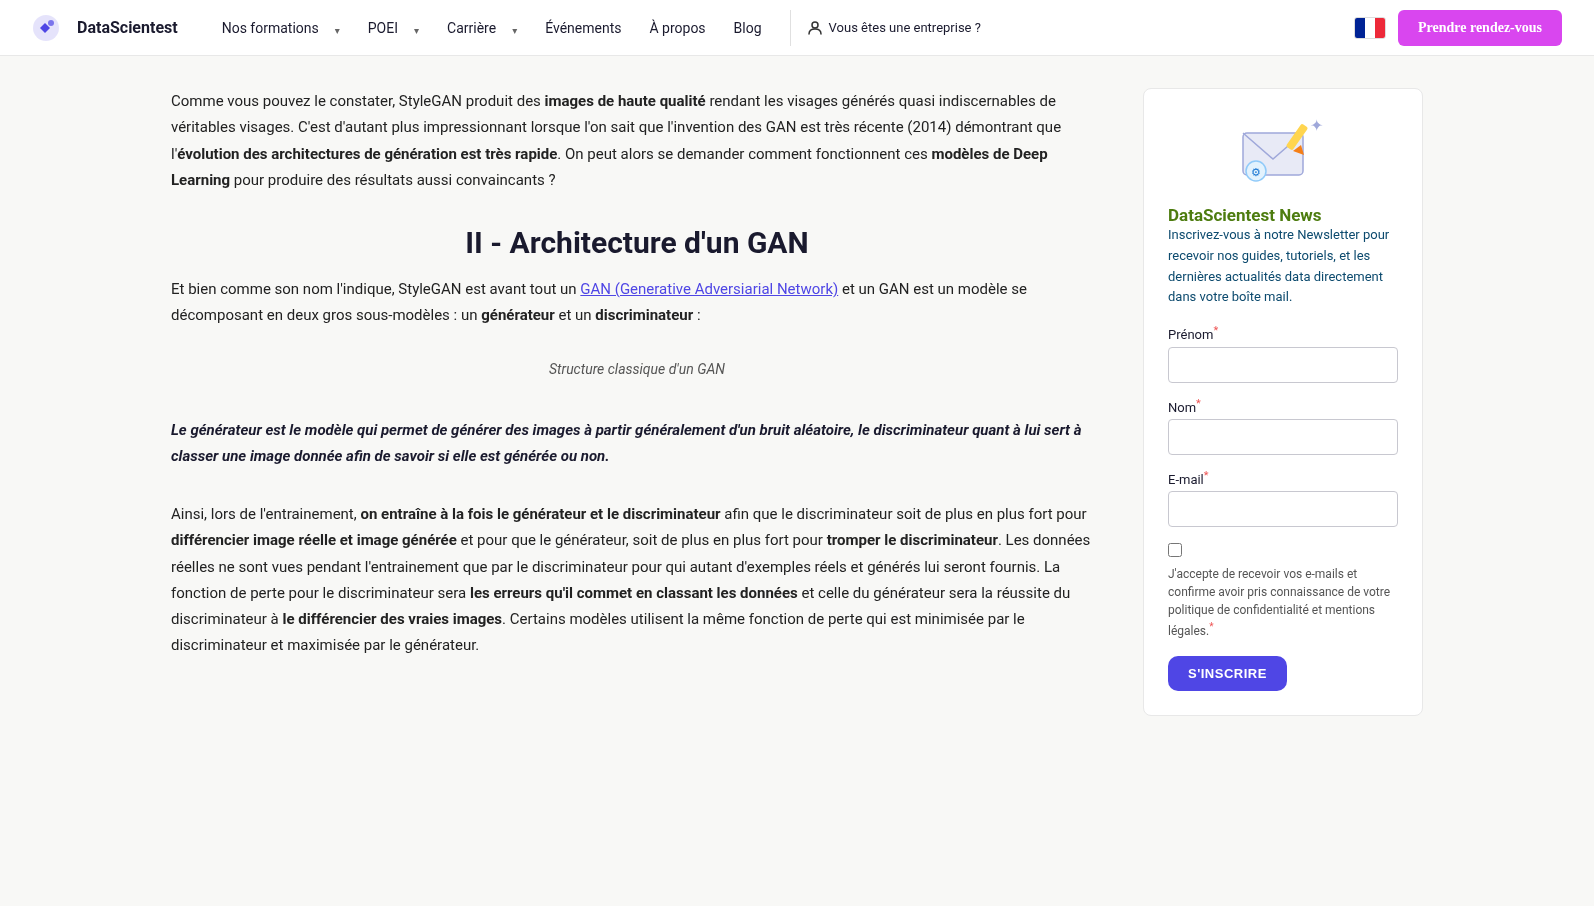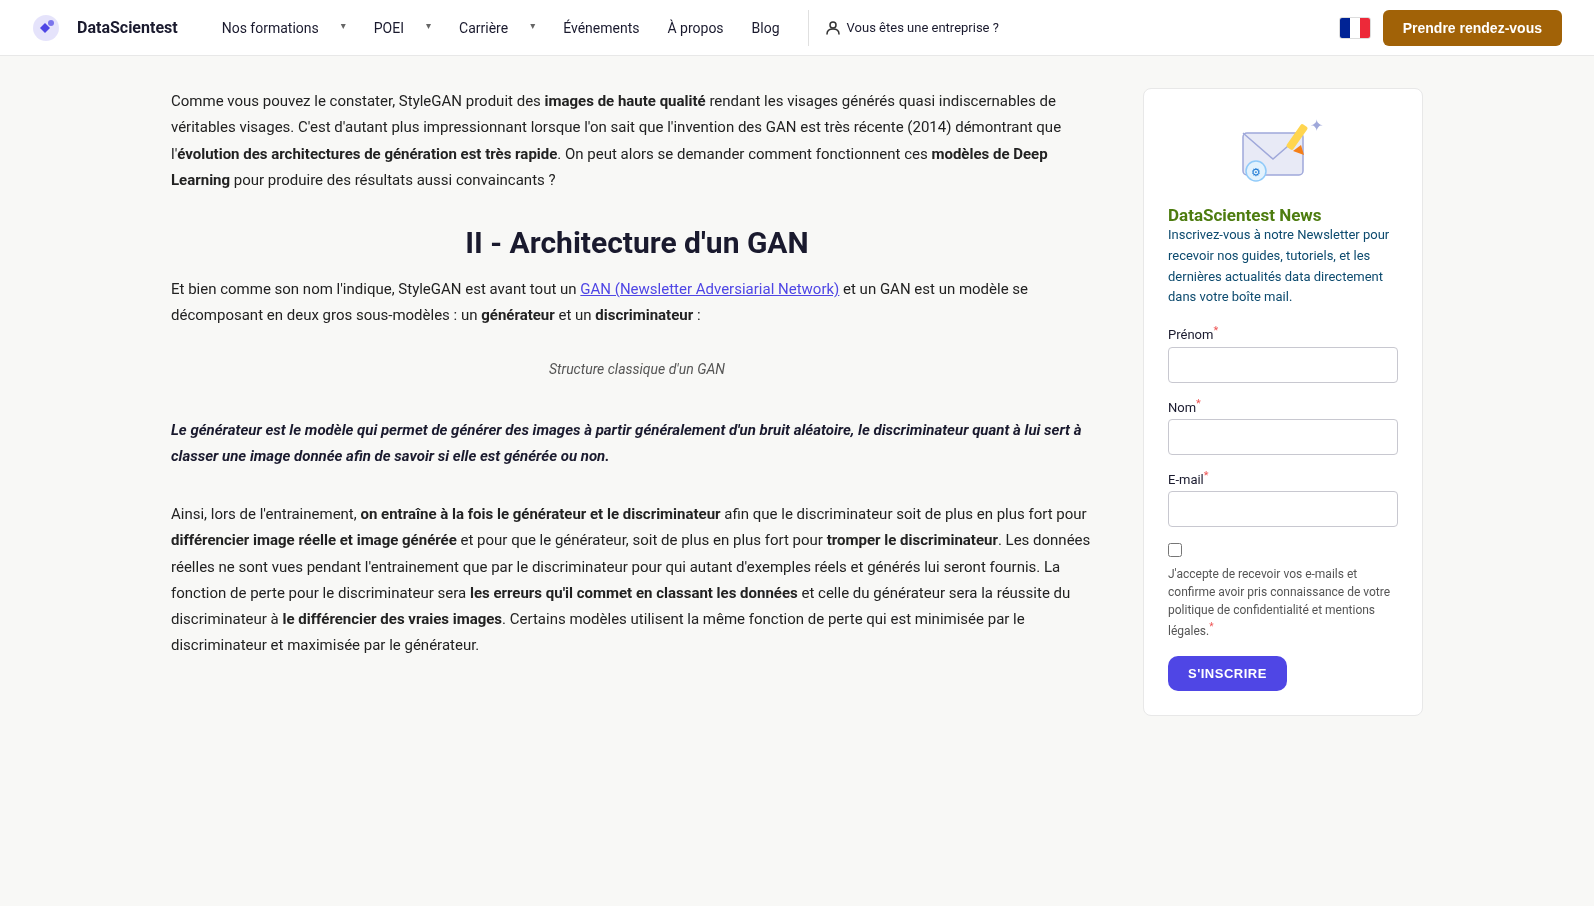--- a/index.html
+++ b/index.html
@@ -38,22 +38,22 @@
       height: 28px;
     }
     .navbar-nav {
       display: flex;
       align-items: center;
       gap: 4px;
       flex: 1;
     }
     .nav-item {
       display: flex;
-      align-items: flex-start;
-      gap: 22px;
+      align-items: flex-end;
+      gap: 16px;
       padding: 8px 12px;
       font-size: 14px;
       color: #1a1a2e;
       cursor: pointer;
       border-radius: 4px;
       white-space: nowrap;
     }
     .nav-chevron {
       font-size: 10px;
       color: #666;
@@ -87,29 +87,30 @@
       flex-shrink: 0;
     }
     .flag-fr {
       display: flex;
       height: 100%;
     }
     .flag-fr .blue { background: #002395; flex: 1; }
     .flag-fr .white { background: #fff; flex: 1; }
     .flag-fr .red { background: #ED2939; flex: 1; }
     .btn-cta {
-      background: #a16207;
+      background: #d946ef;
       color: #fff;
       padding: 10px 20px;
       border-radius: 6px;
       font-size: 14px;
       font-weight: 600;
       cursor: pointer;
       border: none;
       white-space: nowrap;
+      font-family: Liberation Serif, serif;
     }
 
     
     .main-layout {
       display: flex;
       max-width: 1300px;
       margin: 0 auto;
       padding: 32px 24px;
       gap: 40px;
       align-items: flex-start;
@@ -332,21 +333,21 @@
 
   <main class="article-content">
 
     <p class="intro-paragraph">
       Comme vous pouvez le constater, StyleGAN produit des <strong>images de haute qualité</strong> rendant les visages générés quasi indiscernables de véritables visages. C'est d'autant plus impressionnant lorsque l'on sait que l'invention des GAN est très récente (2014) démontrant que l'<strong>évolution des architectures de génération est très rapide</strong>. On peut alors se demander comment fonctionnent ces <strong>modèles de Deep Learning</strong> pour produire des résultats aussi convaincants ?
     </p>
 
     <h2 class="section-title">II - Architecture d'un GAN</h2>
 
     <p class="section-paragraph">
-      Et bien comme son nom l'indique, StyleGAN est avant tout un <a href="#">GAN (Newsletter Adversiarial Network)</a> et un GAN est un modèle se décomposant en deux gros sous-modèles : un <strong>générateur</strong> et un <strong>discriminateur</strong> :
+      Et bien comme son nom l'indique, StyleGAN est avant tout un <a href="#">GAN (Generative Adversiarial Network)</a> et un GAN est un modèle se décomposant en deux gros sous-modèles : un <strong>générateur</strong> et un <strong>discriminateur</strong> :
     </p>
 
     <div class="diagram-container">
       <p class="diagram-caption">Structure classique d'un GAN</p>
     </div>
 
     <p class="gan-blockquote">Le générateur est le modèle qui permet de générer des images à partir généralement d'un bruit aléatoire, le discriminateur quant à lui sert à classer une image donnée afin de savoir si elle est générée ou non.</p>
 
     <p class="body-paragraph">
       Ainsi, lors de l'entrainement, <strong>on entraîne à la fois le générateur et le discriminateur</strong> afin que le discriminateur soit de plus en plus fort pour <strong>différencier image réelle et image générée</strong> et pour que le générateur, soit de plus en plus fort pour <strong>tromper le discriminateur</strong>. Les données réelles ne sont vues pendant l'entrainement que par le discriminateur pour qui autant d'exemples réels et générés lui seront fournis. La fonction de perte pour le discriminateur sera <strong>les erreurs qu'il commet en classant les données</strong> et celle du générateur sera la réussite du discriminateur à <strong>le différencier des vraies images</strong>. Certains modèles utilisent la même fonction de perte qui est minimisée par le discriminateur et maximisée par le générateur.

